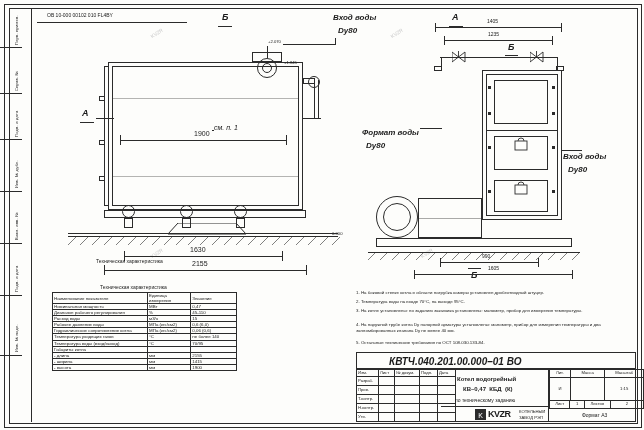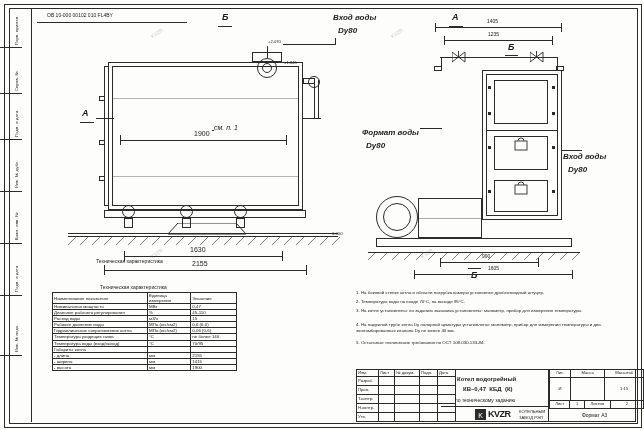--- a/index.html
+++ b/index.html
@@ -356,20 +356,23 @@
         </tr>
     </tbody>
   </table>
 
   <div class="note" style="left:356px;top:290px;width:270px;">1. На боковой стенке котла в области патрубка камеры установлен дробеотводный штуцер.</div>
   <div class="note" style="left:356px;top:299px;width:270px;">2. Температура воды на входе 70°С, на выходе 95°С.</div>
   <div class="note" style="left:356px;top:308px;width:270px;">3. На котле установлены: по заданию заказчика установлены: манометр, прибор для измерения температуры.</div>
   <div class="note" style="left:356px;top:322px;width:270px;">4. На наружной трубе котла Dу напорной арматуры установлены: манометр, прибор для измерения температуры и два запломбированных клапана Dу не менее 40 мм.</div>
   <div class="note" style="left:356px;top:340px;width:270px;">5. Остальные технические требования по ОСТ 108.030.133-84.</div>
 
+  <div class="titleblk" style="left:356px;top:352px;width:280px;height:17px;">
+    <div class="txt s10 b" style="left:32px;top:3px;font-style:italic;">КВТЧ.040.201.00.000–01 ВО</div>
+  </div>
 
   <div class="titleblk" style="left:356px;top:369px;width:280px;height:53px;"></div>
 
   <table class="tb" style="position:absolute;left:356px;top:369px;border-collapse:collapse;">
     <tbody>
         <tr>
       <td style="width:19px;height:6px;">Изм.</td>
       <td style="width:13px;">Лист</td>
       <td style="width:22px;">№ докум.</td>
       <td style="width:15px;">Подп.</td>

